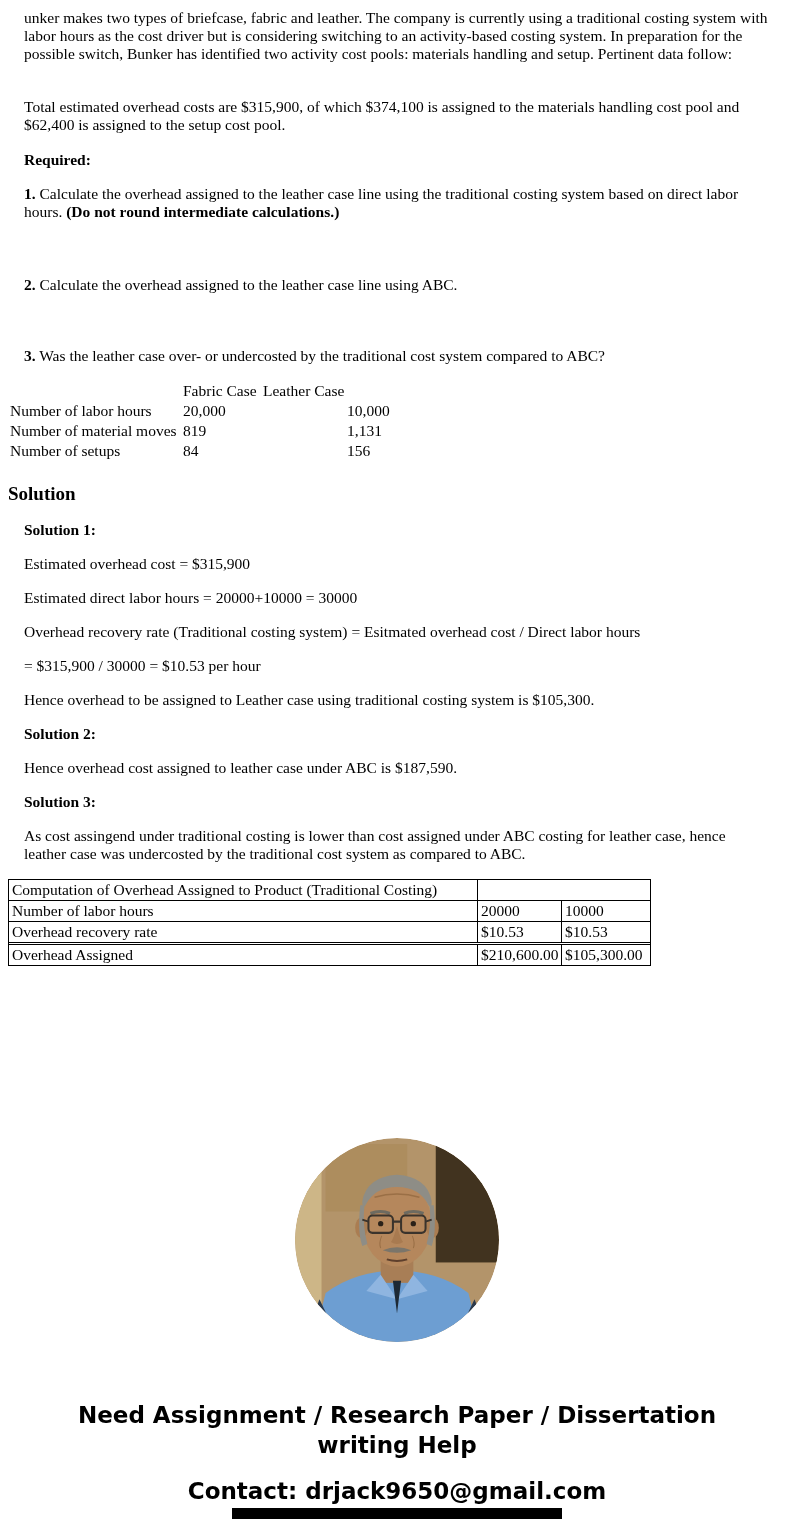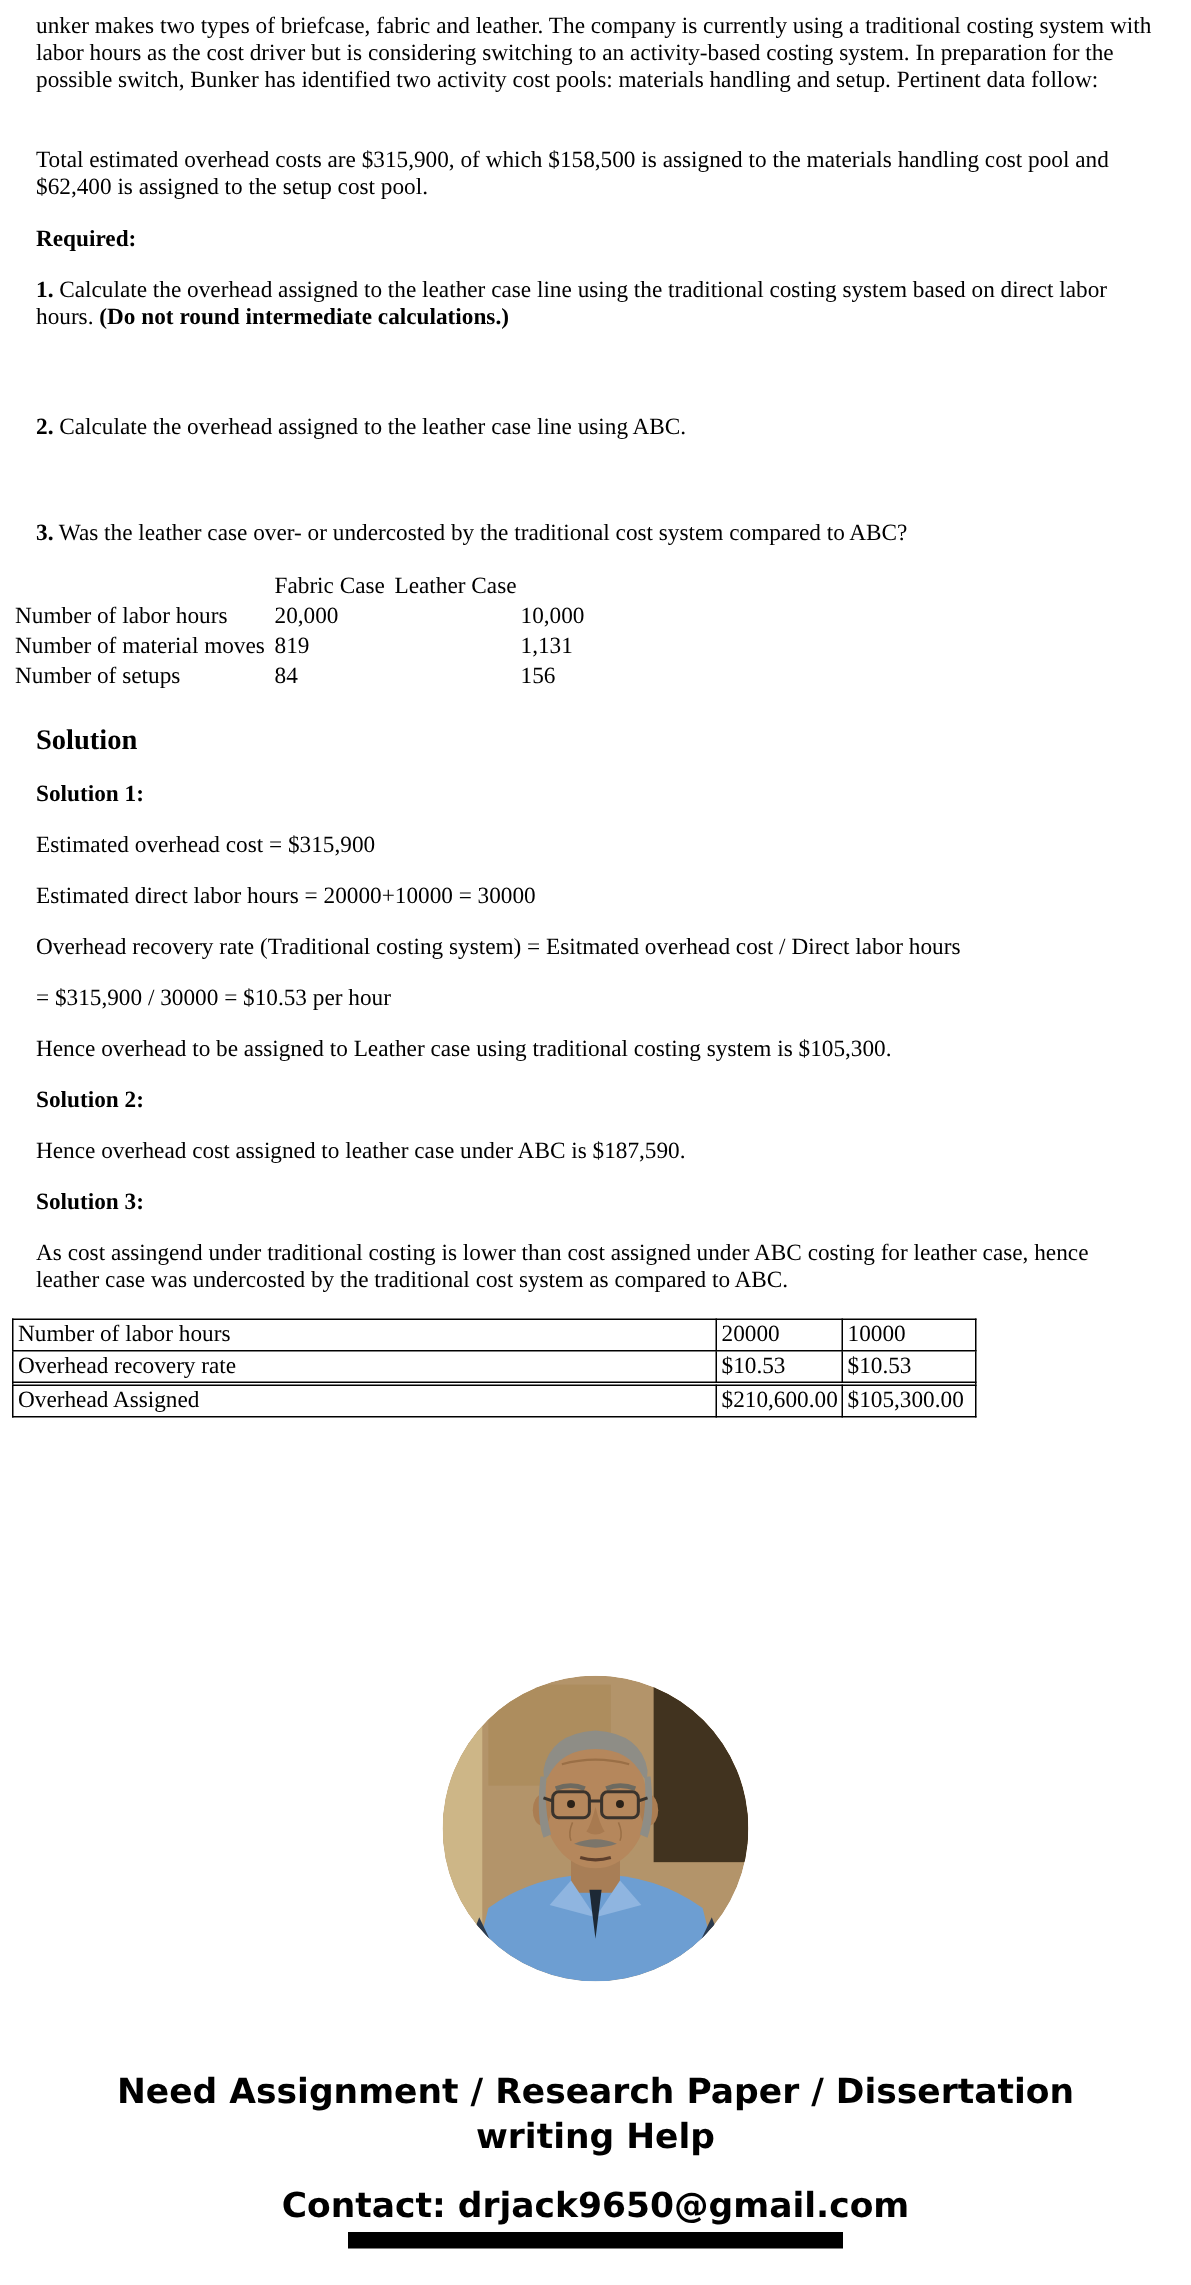--- a/index.html
+++ b/index.html
@@ -19,21 +19,21 @@
   .p-req1 { margin-top: 0; }
   .p-req2 { margin-top: 55px; }
   .p-req3 { margin-top: 53px; }
   b.inline { font-weight: bold; }
 
   
   table.dtable { border-collapse: collapse; margin-top: 12px; table-layout: fixed; }
   table.dtable td { padding: 0 2px; height: 20px; white-space: nowrap; vertical-align: middle; }
 
   h2.solution-heading {
-    font-size: 19px; line-height: 22px; margin: 22px 0 0 16px; font-weight: bold;
+    font-size: 19px; line-height: 22px; margin: 22px 0 0 0; font-weight: bold;
     font-family: "Liberation Serif", serif;
   }
   .sol-label { font-weight: bold; margin-top: 16px; }
   .sol-line { margin-top: 16px; }
   .sol-para { margin-top: 16px; }
 
   
   table.rtable {
     border-collapse: collapse; margin-top: 12px; table-layout: fixed;
     width: 642px; border: 1px solid #000;
@@ -56,21 +56,21 @@
   .footer .help-line { width: 720px; margin: 16px auto; }
   .bottom-bar { width: 330px; height: 11px; background: #000; margin: 2px auto 0 auto; }
 </style>
 </head>
 <body>
 
 <div class="page">
 
   <p class="p-intro">unker makes two types of briefcase, fabric and leather. The company is currently using a traditional costing system with labor hours as the cost driver but is considering switching to an activity-based costing system. In preparation for the possible switch, Bunker has identified two activity cost pools: materials handling and setup. Pertinent data follow:</p>
 
-  <p class="p-overhead">Total estimated overhead costs are $315,900, of which $158,500 is assigned to the materials handling cost pool and $62,400 is assigned to the setup cost pool.</p>
+  <p class="p-overhead">Total estimated overhead costs are $315,900, of which $374,100 is assigned to the materials handling cost pool and $62,400 is assigned to the setup cost pool.</p>
 
   <p class="p-required">Required:</p>
 
   <p class="p-req1"><b class="inline">1.</b><span> Calculate the overhead assigned to the leather case line using the traditional costing system based on direct labor hours. </span><b class="inline">(Do not round intermediate calculations.)</b></p>
 
   <p class="p-req2"><b class="inline">2.</b><span> Calculate the overhead assigned to the leather case line using ABC.</span></p>
 
   <p class="p-req3"><b class="inline">3.</b><span> Was the leather case over- or undercosted by the traditional cost system compared to ABC?</span></p>
 
   <table class="dtable">
@@ -122,20 +122,25 @@
   <p class="sol-label">Solution 3:</p>
   <p class="sol-para">As cost assingend under traditional costing is lower than cost assigned under ABC costing for leather case, hence leather case was undercosted by the traditional cost system as compared to ABC.</p>
 
   <table class="rtable">
     <colgroup>
         <col style="width:469px">
         <col style="width:84px">
         <col style="width:89px">
       </colgroup>
     <tbody>
+        <tr>
+      <td>Computation of Overhead Assigned to Product (Traditional Costing)</td>
+      <td class="noborder"></td>
+      <td class="noborder"></td>
+    </tr>
     <tr>
       <td>Number of labor hours</td>
       <td>20000</td>
       <td>10000</td>
     </tr>
     <tr>
       <td>Overhead recovery rate</td>
       <td>$10.53</td>
       <td>$10.53</td>
     </tr>

